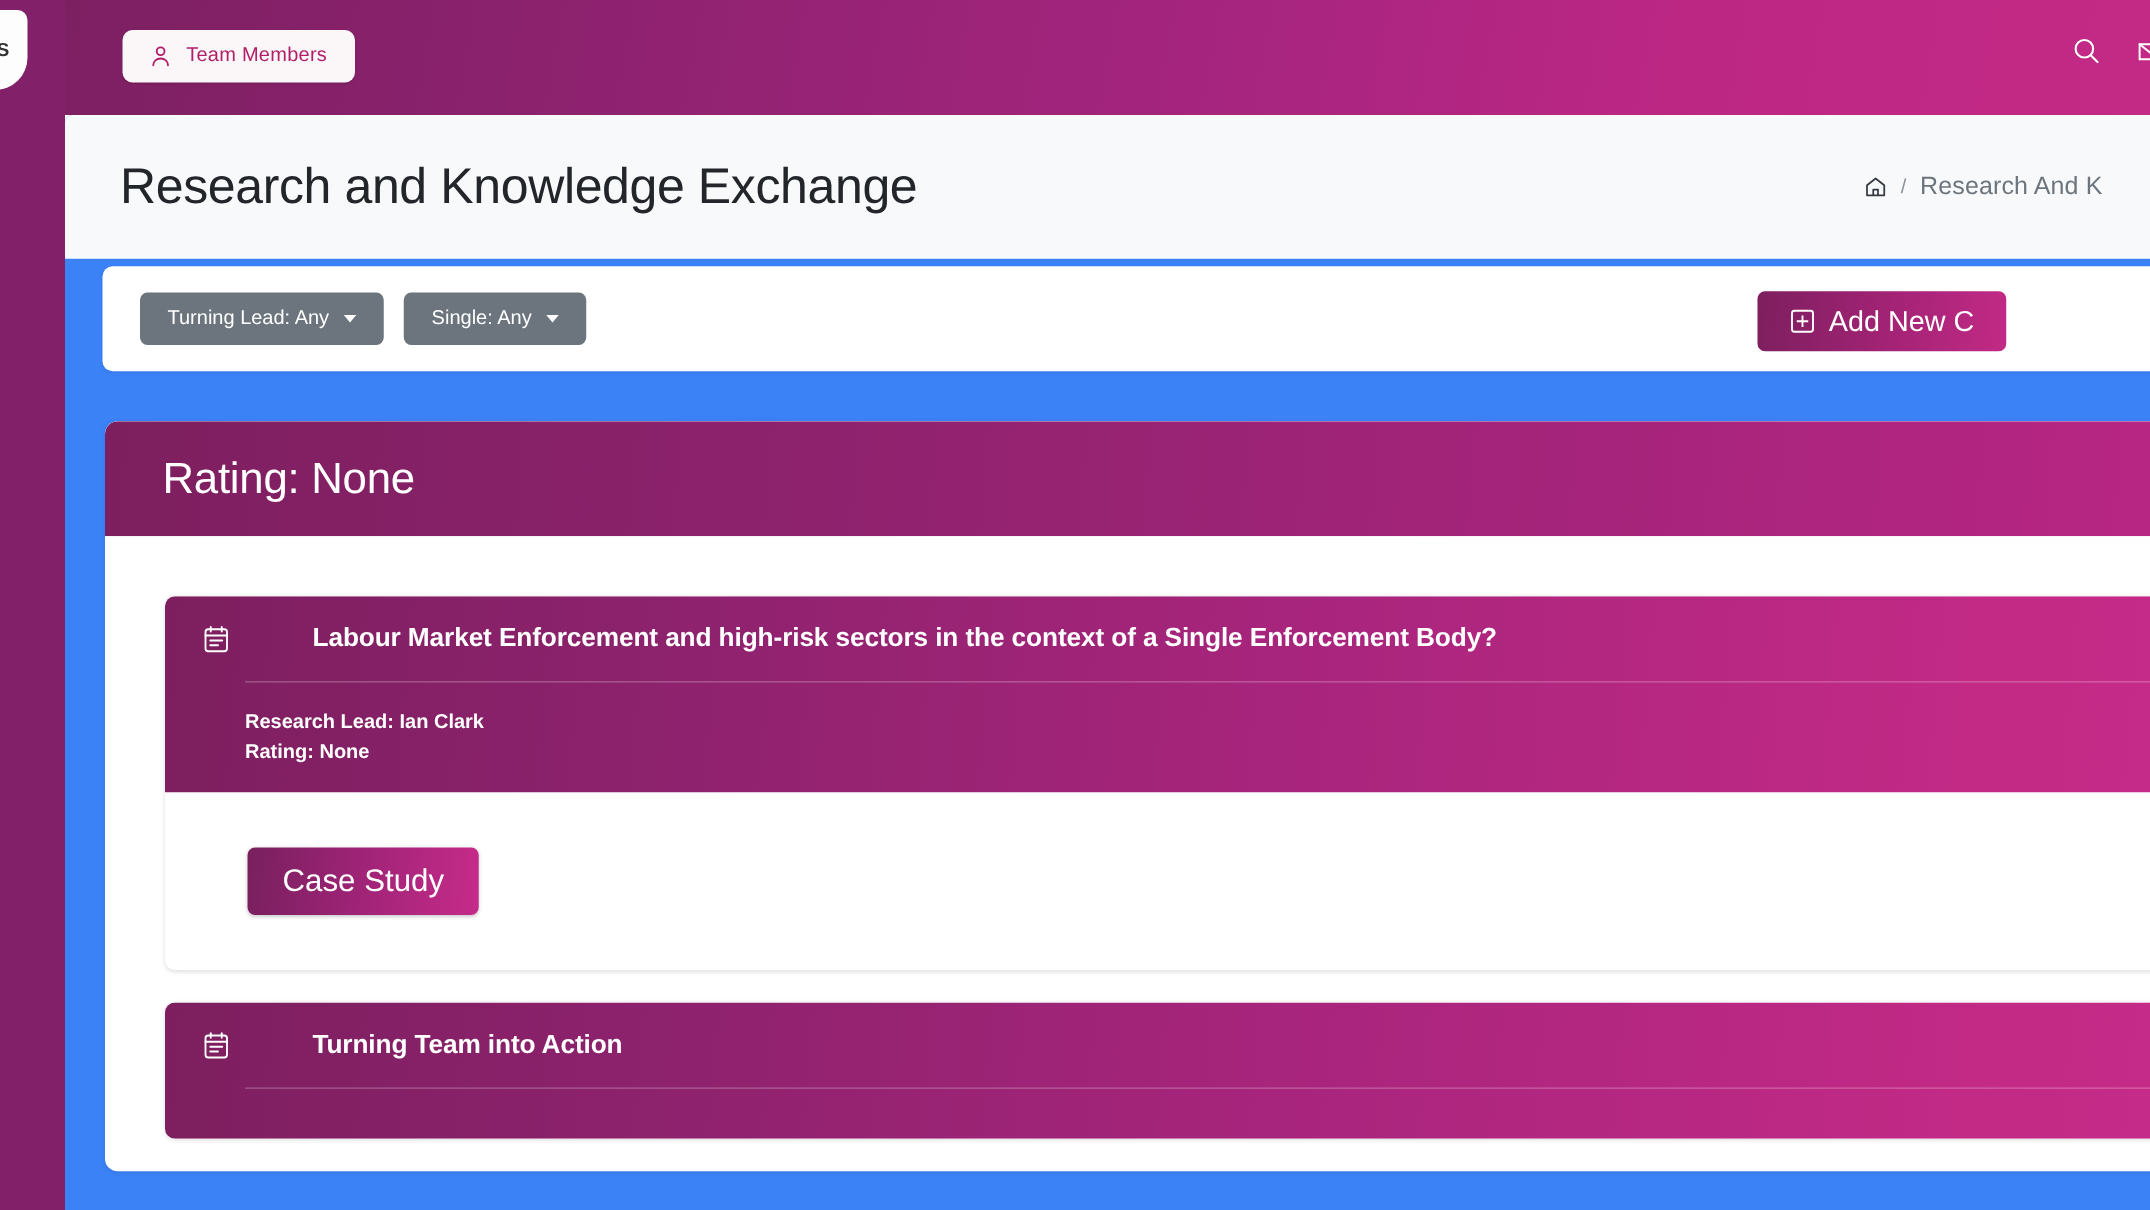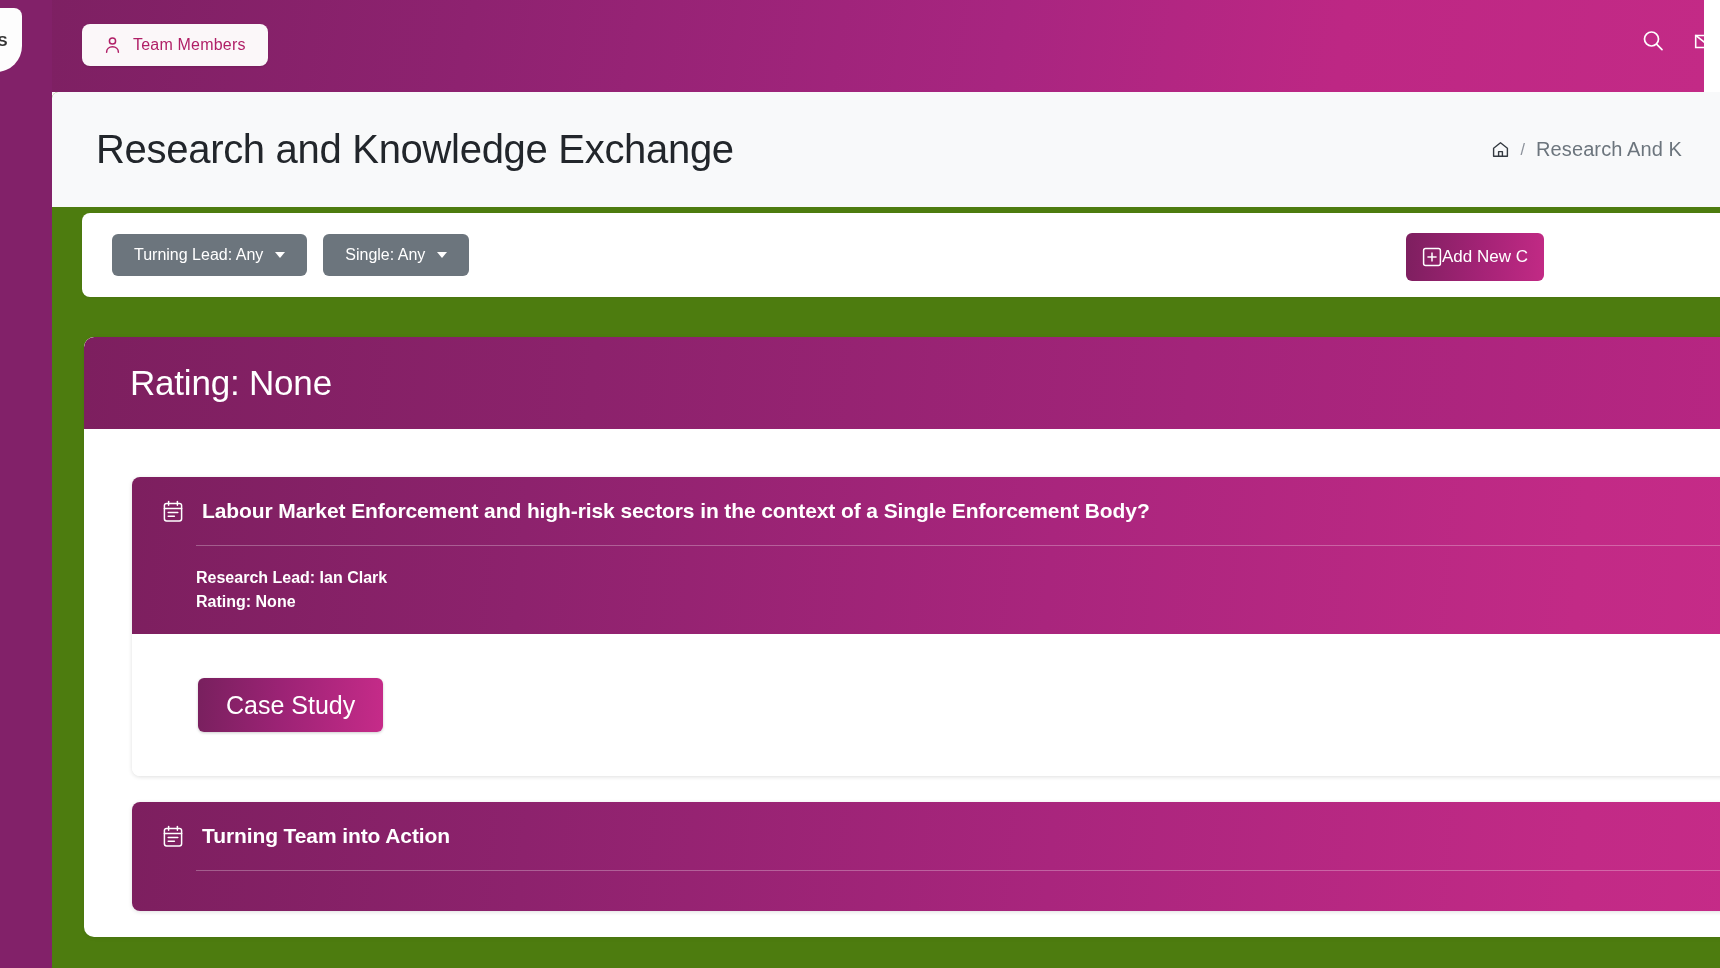--- a/index.html
+++ b/index.html
@@ -59,21 +59,21 @@
     margin-bottom: 36px;
     display: flex;
     align-items: center;
     padding-left: 138px;
     overflow: hidden;
   }
 
   
   .topbar {
     position: absolute;
-    left: 36px;
+    left: 52px;
     top: 0;
     width: 1668px;
     height: 92px;
     background: linear-gradient(100deg, #7d2062 0%, #8e2270 26%, #a82580 58%, #bd2784 78%, #c32a86 100%);
     z-index: 3;
   }
   .team-members-btn {
     position: absolute;
     left: 46px;
     top: 24px;
@@ -122,21 +122,21 @@
   }
   .partial-icon svg { display:block; }
 
   
   .main {
     position: absolute;
     left: 52px;
     top: 92px;
     width: 1668px;
     height: 876px;
-    background: #4d7c0f;
+    background: #3b82f6;
     border-top-left-radius: 6px;
     overflow: hidden;
     z-index: 2;
   }
 
   .page-head {
     position: relative;
     height: 115px;
     padding: 0 38px 0 44px;
     display: flex;
@@ -201,29 +201,30 @@
     width: 0; height: 0;
     border-left: 5px solid transparent;
     border-right: 5px solid transparent;
     border-top: 6px solid #ffffff;
   }
   .add-new-btn {
     position: absolute;
     left: 1324px;
     top: 20px;
     height: 48px;
-    padding: 0 16px;
+    padding: 0 26px;
     background: linear-gradient(95deg, #7d1f5f 0%, #a42376 55%, #c22a85 100%);
     border: none;
     border-radius: 6px;
     color: #ffffff;
-    font-size: 17px;
+    font-size: 23px;
     font-family: "Liberation Sans", sans-serif;
     display: flex;
     align-items: center;
+    gap: 11px;
     cursor: pointer;
     white-space: nowrap;
   }
   .plus-box-icon { width: 20px; height: 20px; display:block; }
 
   
   .group-panel {
     margin: 40px 0 0 32px;
     width: 1700px;
     background: #ffffff;
@@ -265,20 +266,21 @@
     align-items: center;
     gap: 18px;
   }
   .clipboard-icon { width: 22px; height: 23px; display:block; flex-shrink:0; }
   .item-title {
     color: #ffffff;
     font-size: 21px;
     font-weight: 700;
     letter-spacing: -0.1px;
     white-space: nowrap;
+    margin-left: 48px;
   }
   .item-divider {
     height: 1px;
     background: rgba(255,255,255,0.28);
     margin: 22px 0 0 34px;
   }
   .item-meta {
     margin: 20px 0 0 34px;
     color: #ffffff;
     font-size: 16px;

